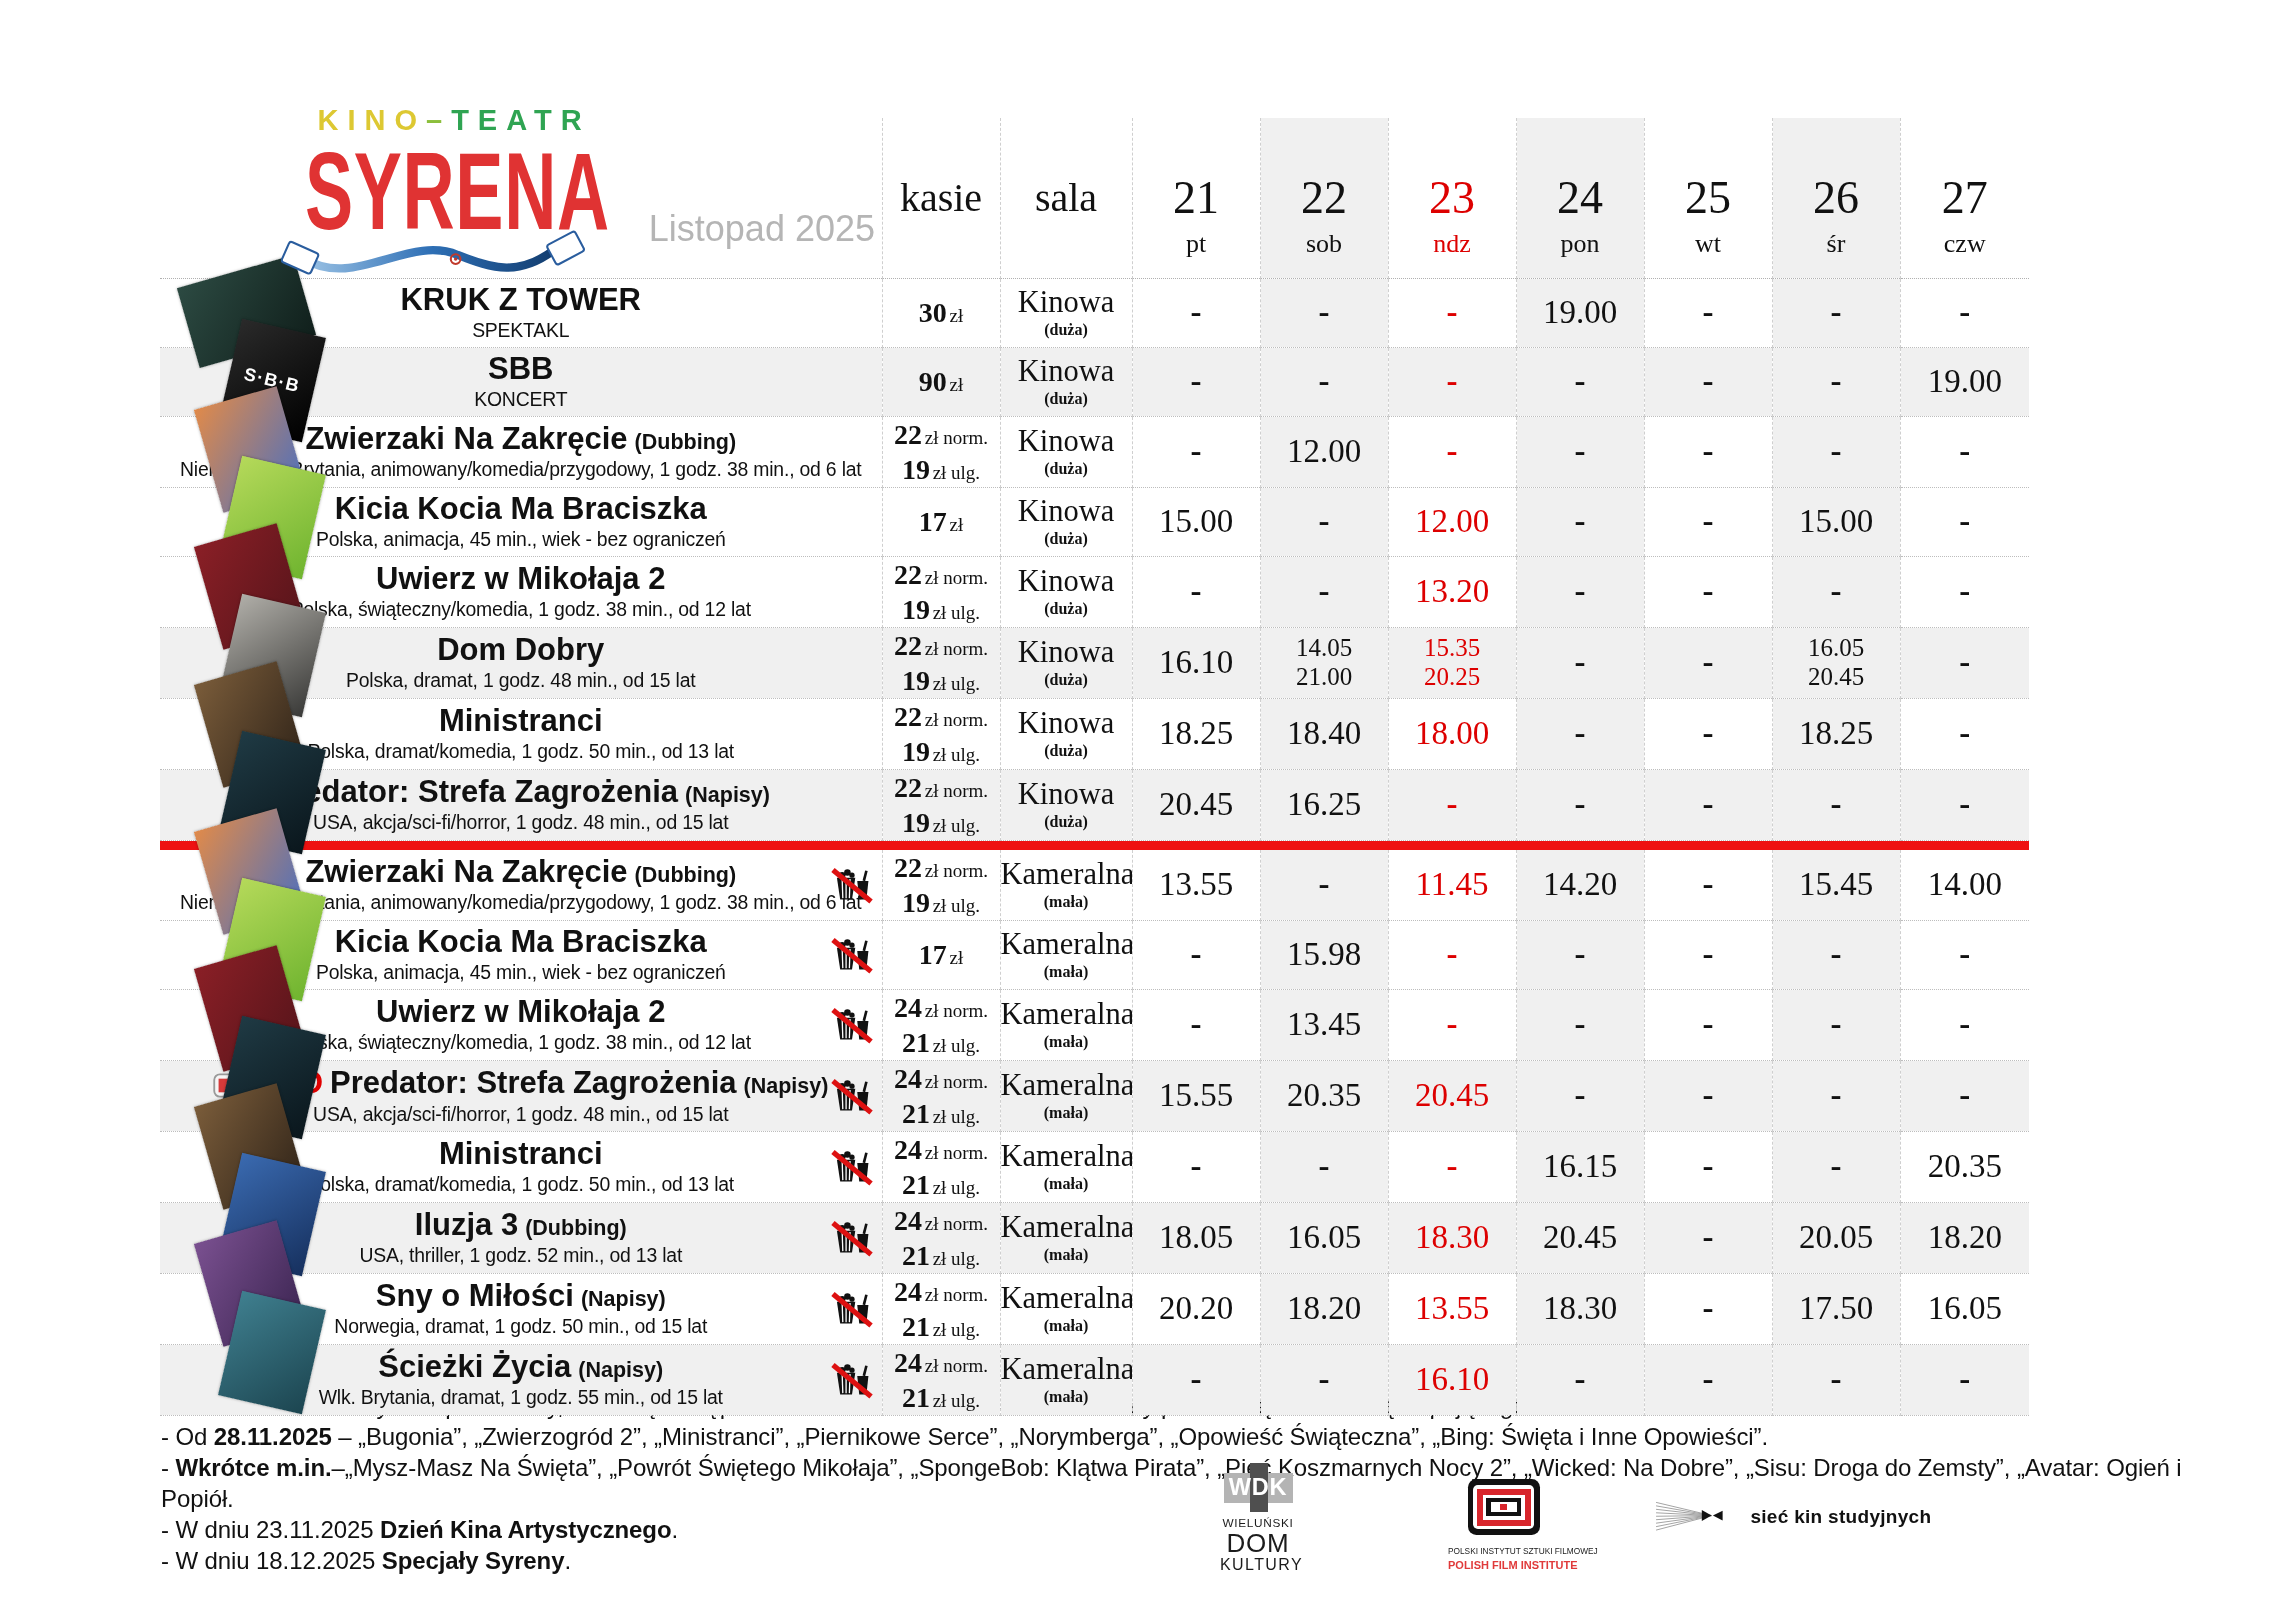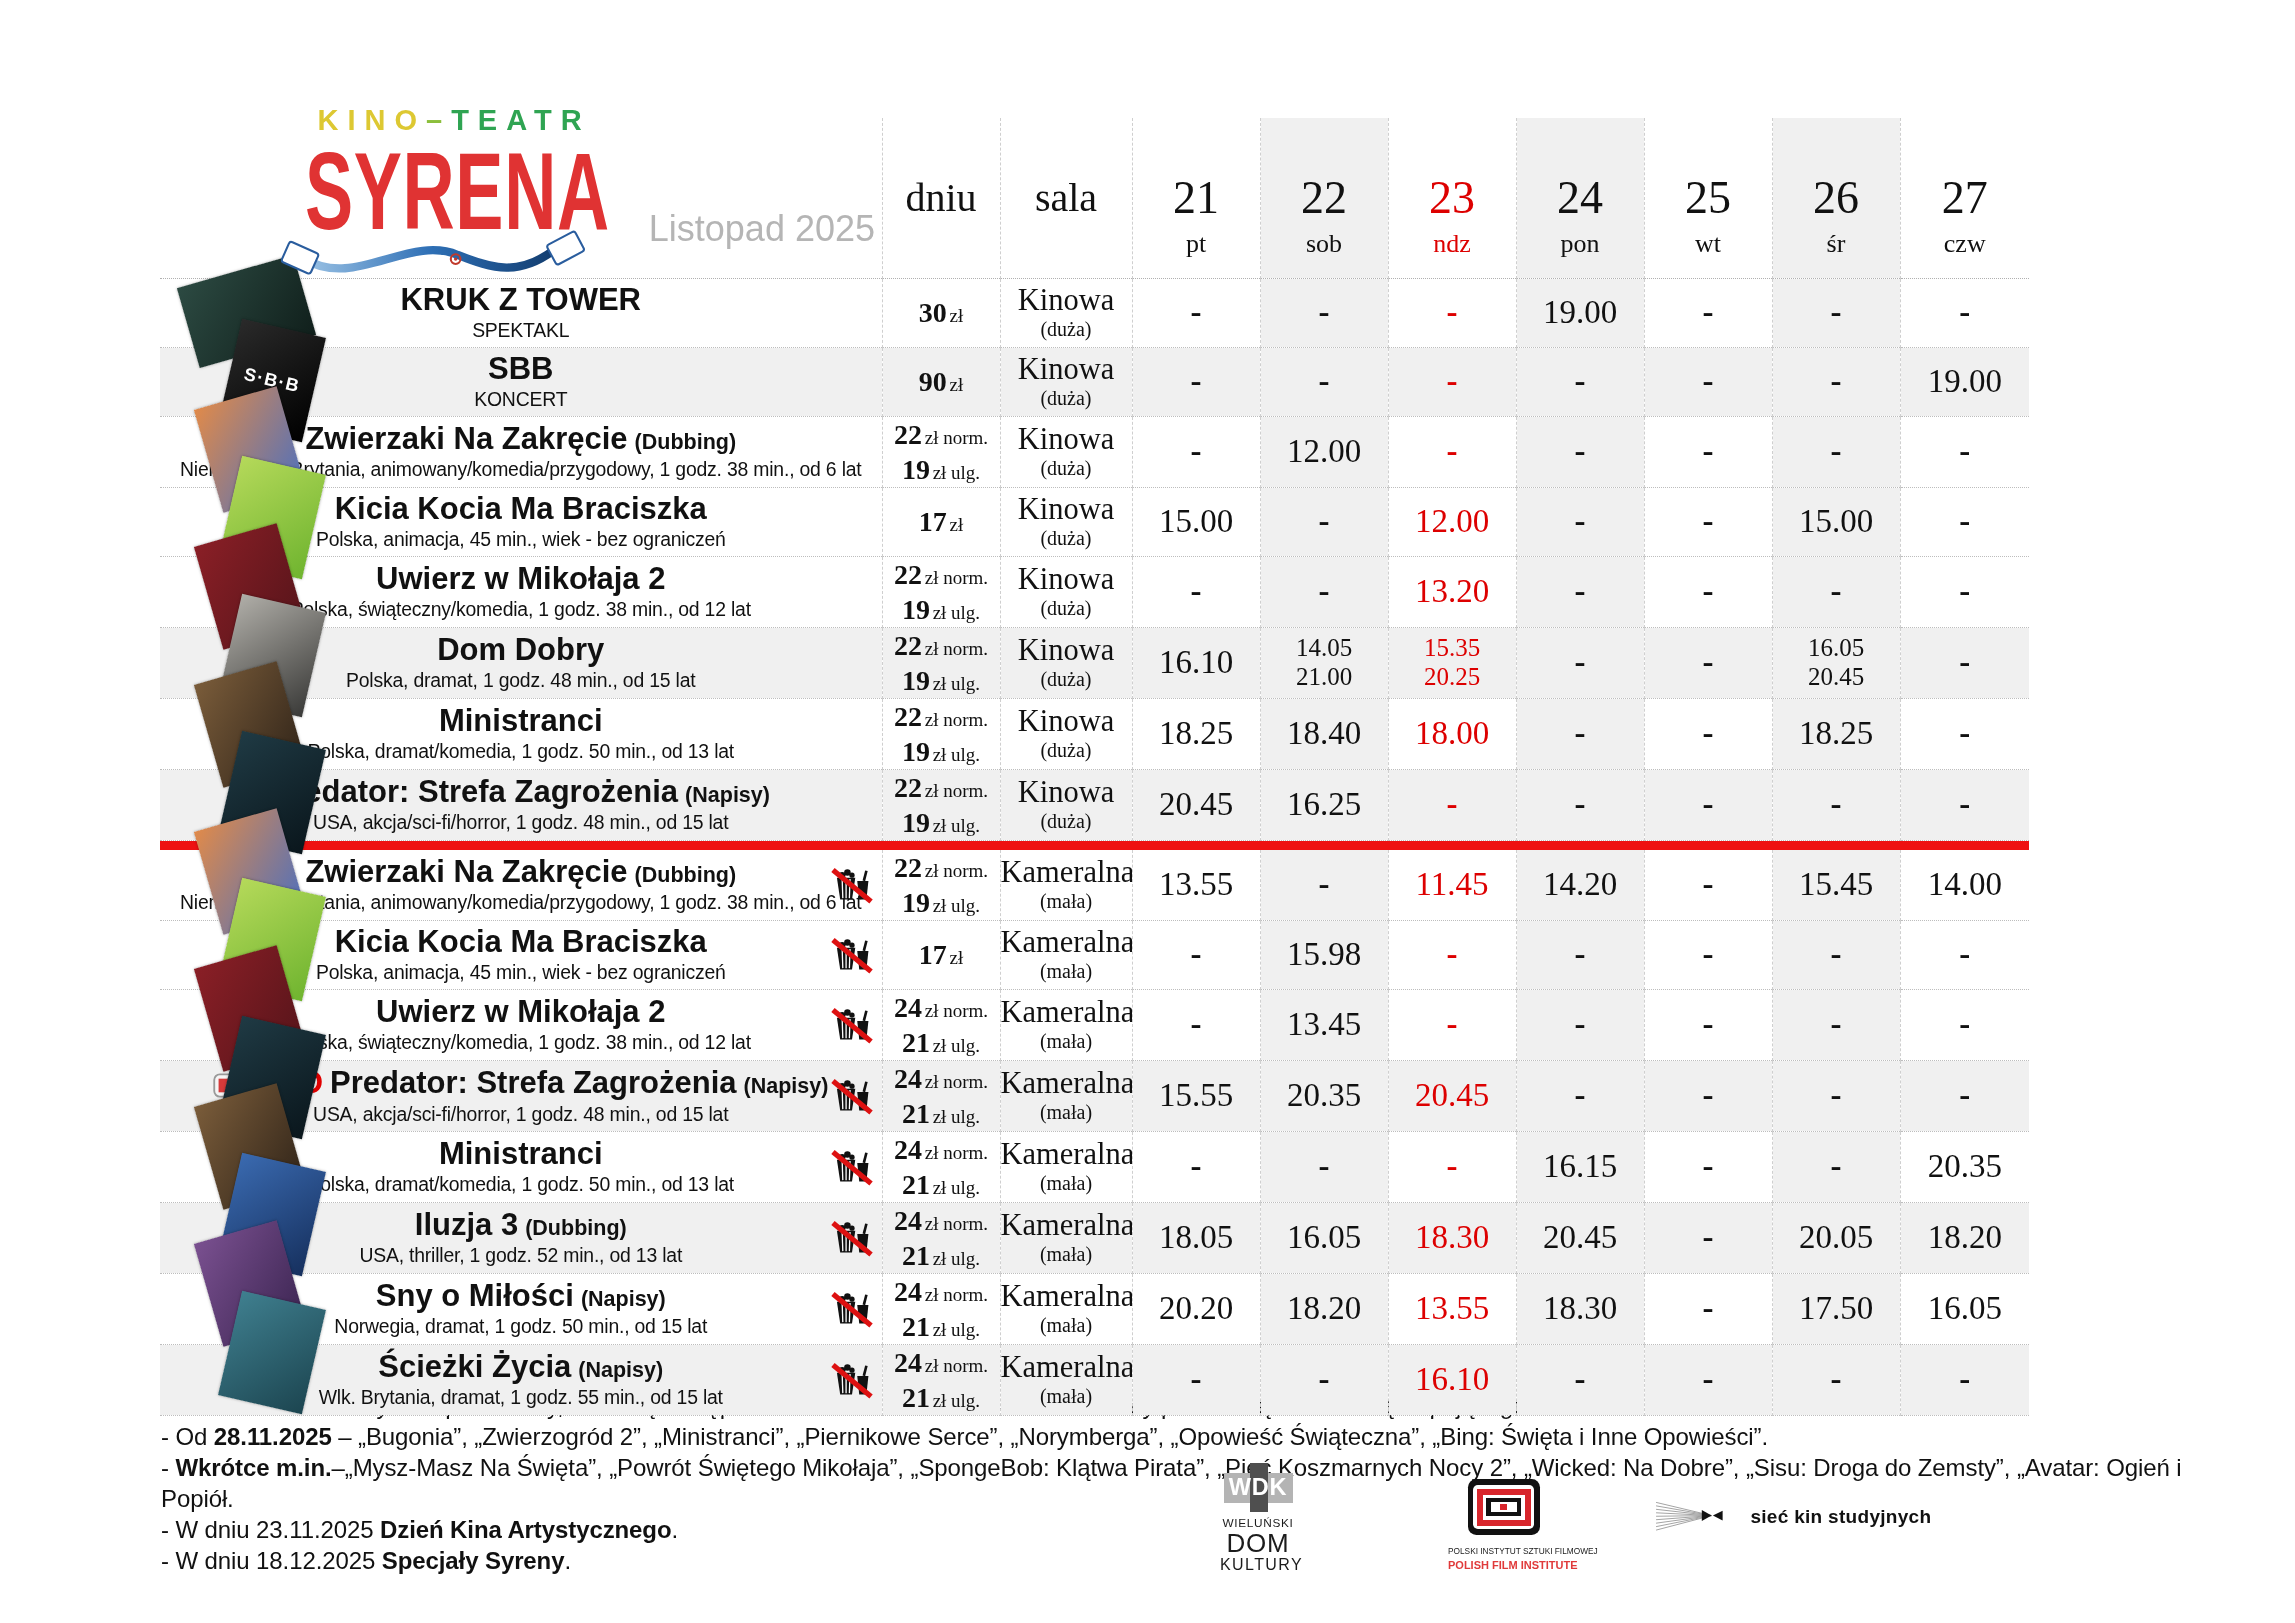--- a/index.html
+++ b/index.html
@@ -43,21 +43,21 @@
   .b3d{color:#e00000;font-weight:bold;font-size:32px;margin:0 7px 0 5.6px;}
   .glasses{vertical-align:middle;margin-right:1.4px;}
   .nofood{position:absolute;right:8.3px;top:50%;transform:translateY(-50%);line-height:0;}
 
   .c-cena{font-family:"Liberation Serif",serif;line-height:1.25;}
   .c-cena b{font-size:28px;}
   .c-cena span{font-size:19px;}
 
   .c-sala{font-family:"Liberation Serif",serif;}
   .s1{font-size:30.5px;line-height:1.1;}
-  .s2{font-size:20px;line-height:1.2;}
+  .s2{font-size:16px;line-height:1.2;font-weight:bold;}
 
   .c-time{font-family:"Liberation Serif",serif;font-size:33px;}
   .c-time .tval{line-height:1.05;}
   .c-time.multi .tval{font-size:25px;line-height:1.15;}
   .c-time .dash{font-weight:bold;}
 
   
   .poster{position:absolute;width:86px;height:107px;z-index:3;box-shadow:0 0 2.8px rgba(0,0,0,.35);
           display:flex;align-items:center;justify-content:center;}
   .poster span{color:#fff;font-weight:bold;font-size:18px;letter-spacing:1.4px;}
@@ -132,21 +132,21 @@
         <col style="width:128px">
         <col style="width:128px">
         <col style="width:128px">
       <col style="width:128px">
         <col style="width:128px">
         <col style="width:129px">
     </colgroup>
     <thead>
         <tr>
           <td class="h-ct"></td>
-          <td class="h-ct h-label vsep">dniu</td>
+          <td class="h-ct h-label vsep">kasie</td>
           <td class="h-ct h-label vsep">sala</td>
           <td class="h-day vsep">
             <div class="num">21</div>
             <div class="dow">pt</div>
           </td>
           <td class="h-day vsep cshade">
             <div class="num">22</div>
             <div class="dow">sob</div>
           </td>
           <td class="h-day vsep sun">

